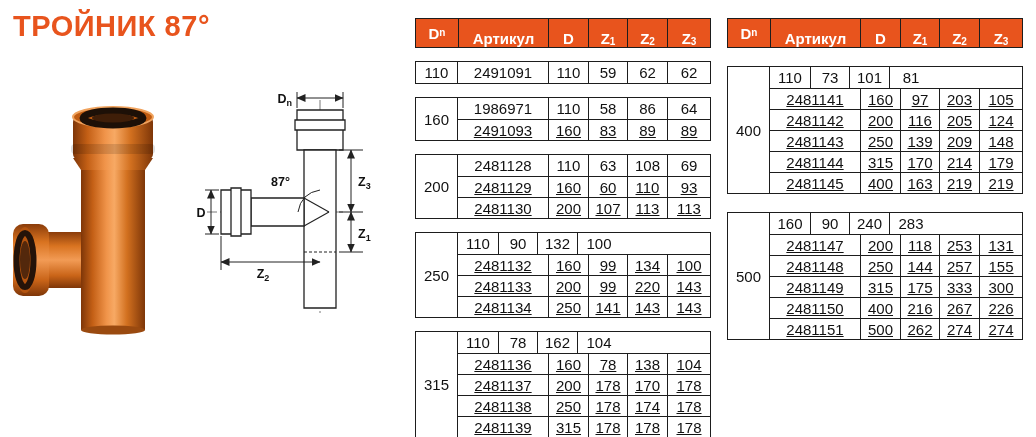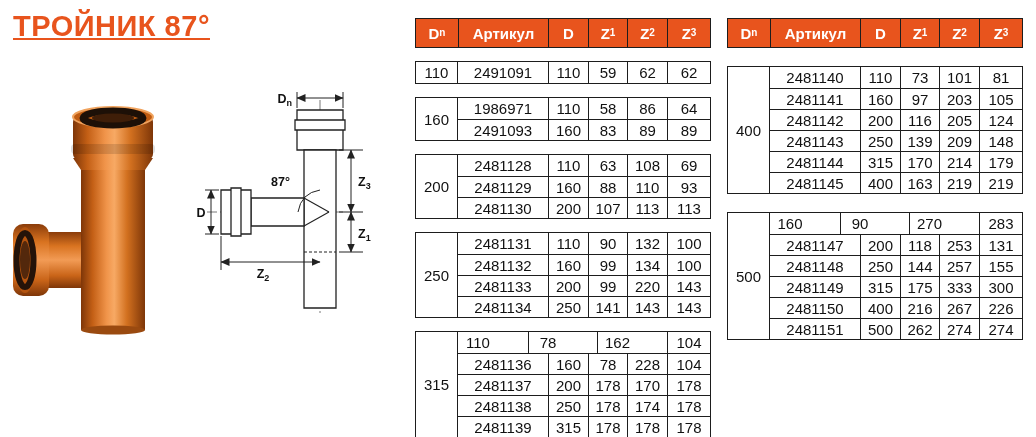--- a/index.html
+++ b/index.html
@@ -17,45 +17,44 @@
     overflow:hidden;
   }
   .title{
     position:absolute;left:13px;top:10px;
     color:var(--accent);
     font-weight:700;
     font-size:29px;
     line-height:1.12;
     letter-spacing:0.5px;
     white-space:nowrap;
-    text-decoration:underline;
   }
   .photo{position:absolute;left:5px;top:100px;}
   .drawing{position:absolute;left:193px;top:80px;}
 
   .table{position:absolute;width:296px;font-size:15px;}
   .t1{left:415px;top:18px;}
   .t2{left:727px;top:18px;}
   .thead{
     display:flex;height:30px;
     background:var(--accent);color:#fff;font-weight:700;
     border:1px solid var(--border);
   }
   .th{display:flex;align-items:center;justify-content:center;}
-  .th + .th{border-left:1px solid var(--border);}
+  .th + .th{border-left:1px solid var(--border);align-items:flex-end;}
   sub{font-size:10px;line-height:1;}
   .c0{width:42px}.c1{width:90px}.c2{width:40px}.c3{width:39px}.c4{width:40px}.c5{width:43px}
   .tgroup{display:flex;border:1px solid var(--border);margin-top:13px;background:#fff;}
   .t1 .tgroup:first-of-type{margin-top:-1px;}
   .t2 .tgroup{margin-top:18px;}
   .t2 .tgroup:first-of-type{margin-top:4px;}
   .dncell{display:flex;align-items:center;justify-content:center;border-right:1px solid var(--border);}
   .rows{display:flex;flex-direction:column;flex:1;}
-  .trow{display:flex;height:21px;justify-content:space-between;}
-  .trow + .trow{border-top:1px solid var(--border);}
+  .trow{display:flex;height:21px;}
+  .trow + .trow{border-top:1px solid var(--border);text-decoration:underline;}
   .td{display:flex;align-items:center;justify-content:center;}
   .td + .td{border-left:1px solid var(--border);}
 
   .drawing line,.drawing rect,.drawing path{vector-effect:non-scaling-stroke;}
   .outline{fill:#ffffff;stroke:#222;stroke-width:1.3;}
   .jline{stroke:#222;stroke-width:1.1;}
   .cl{stroke:#555;stroke-width:0.8;stroke-dasharray:10 3 2 3;}
   .ext{stroke:#222;stroke-width:1;}
   .dim{stroke:#222;stroke-width:1;}
   .dlabel{font-family:"Liberation Sans",sans-serif;font-size:12.5px;font-weight:700;fill:#111;}
@@ -233,38 +232,37 @@
         <div class="trow">
           <div class="td c1">2481128</div>
           <div class="td c2">110</div>
           <div class="td c3">63</div>
           <div class="td c4">108</div>
           <div class="td c5">69</div>
         </div>
         <div class="trow">
           <div class="td c1">2481129</div>
           <div class="td c2">160</div>
-          <div class="td c3">88</div>
+          <div class="td c3">60</div>
           <div class="td c4">110</div>
           <div class="td c5">93</div>
         </div>
         <div class="trow">
           <div class="td c1">2481130</div>
           <div class="td c2">200</div>
           <div class="td c3">107</div>
           <div class="td c4">113</div>
           <div class="td c5">113</div>
         </div>
       </div>
     </div>
     <div class="tgroup">
       <div class="dncell c0">250</div>
       <div class="rows">
         <div class="trow">
-          <div class="td c1">2481131</div>
           <div class="td c2">110</div>
           <div class="td c3">90</div>
           <div class="td c4">132</div>
           <div class="td c5">100</div>
         </div>
         <div class="trow">
           <div class="td c1">2481132</div>
           <div class="td c2">160</div>
           <div class="td c3">99</div>
           <div class="td c4">134</div>
@@ -292,21 +290,21 @@
         <div class="trow">
           <div class="td c2">110</div>
           <div class="td c3">78</div>
           <div class="td c4">162</div>
           <div class="td c5">104</div>
         </div>
         <div class="trow">
           <div class="td c1">2481136</div>
           <div class="td c2">160</div>
           <div class="td c3">78</div>
-          <div class="td c4">228</div>
+          <div class="td c4">138</div>
           <div class="td c5">104</div>
         </div>
         <div class="trow">
           <div class="td c1">2481137</div>
           <div class="td c2">200</div>
           <div class="td c3">178</div>
           <div class="td c4">170</div>
           <div class="td c5">178</div>
         </div>
         <div class="trow">
@@ -348,21 +346,20 @@
       </div>
       <div class="th c5">
         <span>Z</span>
         <sub>3</sub>
       </div>
     </div>
     <div class="tgroup">
       <div class="dncell c0">400</div>
       <div class="rows">
         <div class="trow">
-          <div class="td c1">2481140</div>
           <div class="td c2">110</div>
           <div class="td c3">73</div>
           <div class="td c4">101</div>
           <div class="td c5">81</div>
         </div>
         <div class="trow">
           <div class="td c1">2481141</div>
           <div class="td c2">160</div>
           <div class="td c3">97</div>
           <div class="td c4">203</div>
@@ -397,21 +394,21 @@
           <div class="td c5">219</div>
         </div>
       </div>
     </div>
     <div class="tgroup">
       <div class="dncell c0">500</div>
       <div class="rows">
         <div class="trow">
           <div class="td c2">160</div>
           <div class="td c3">90</div>
-          <div class="td c4">270</div>
+          <div class="td c4">240</div>
           <div class="td c5">283</div>
         </div>
         <div class="trow">
           <div class="td c1">2481147</div>
           <div class="td c2">200</div>
           <div class="td c3">118</div>
           <div class="td c4">253</div>
           <div class="td c5">131</div>
         </div>
         <div class="trow">

